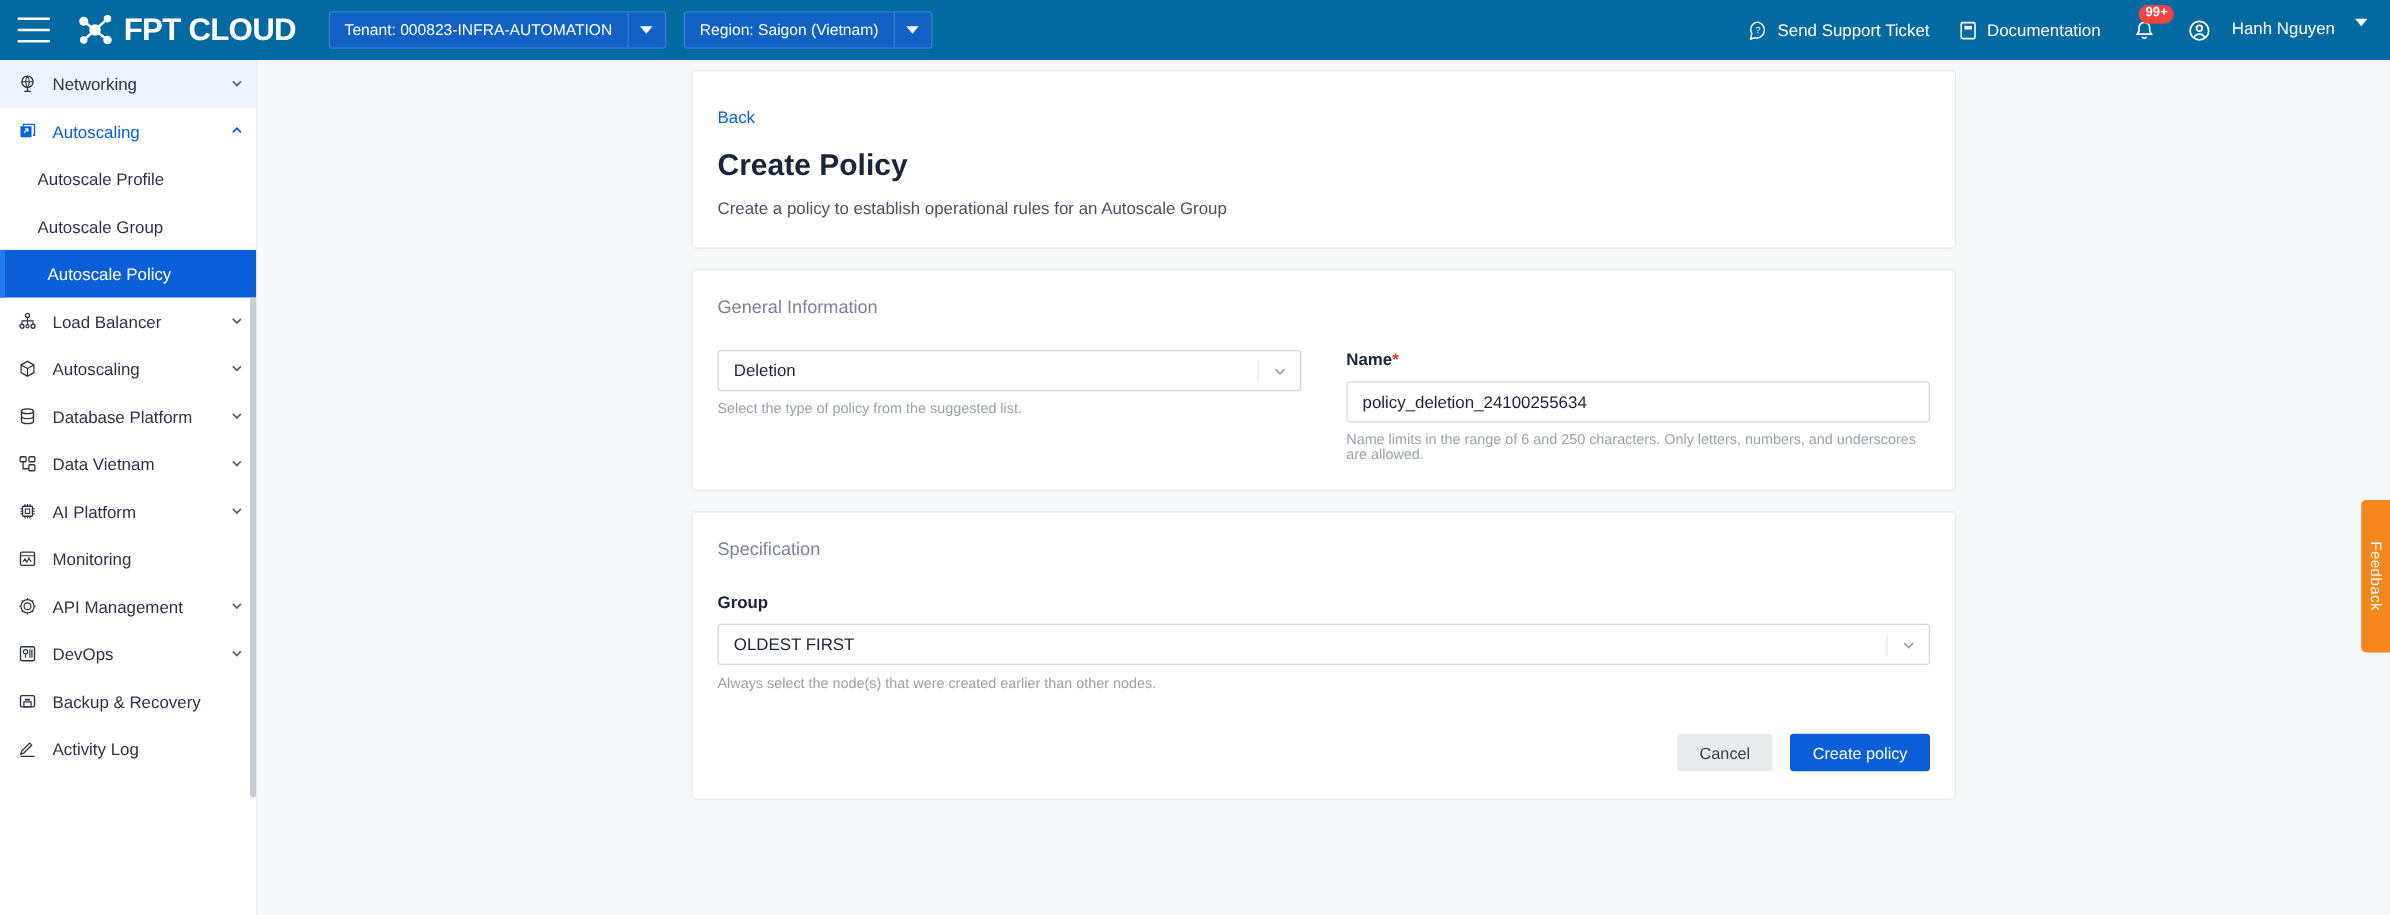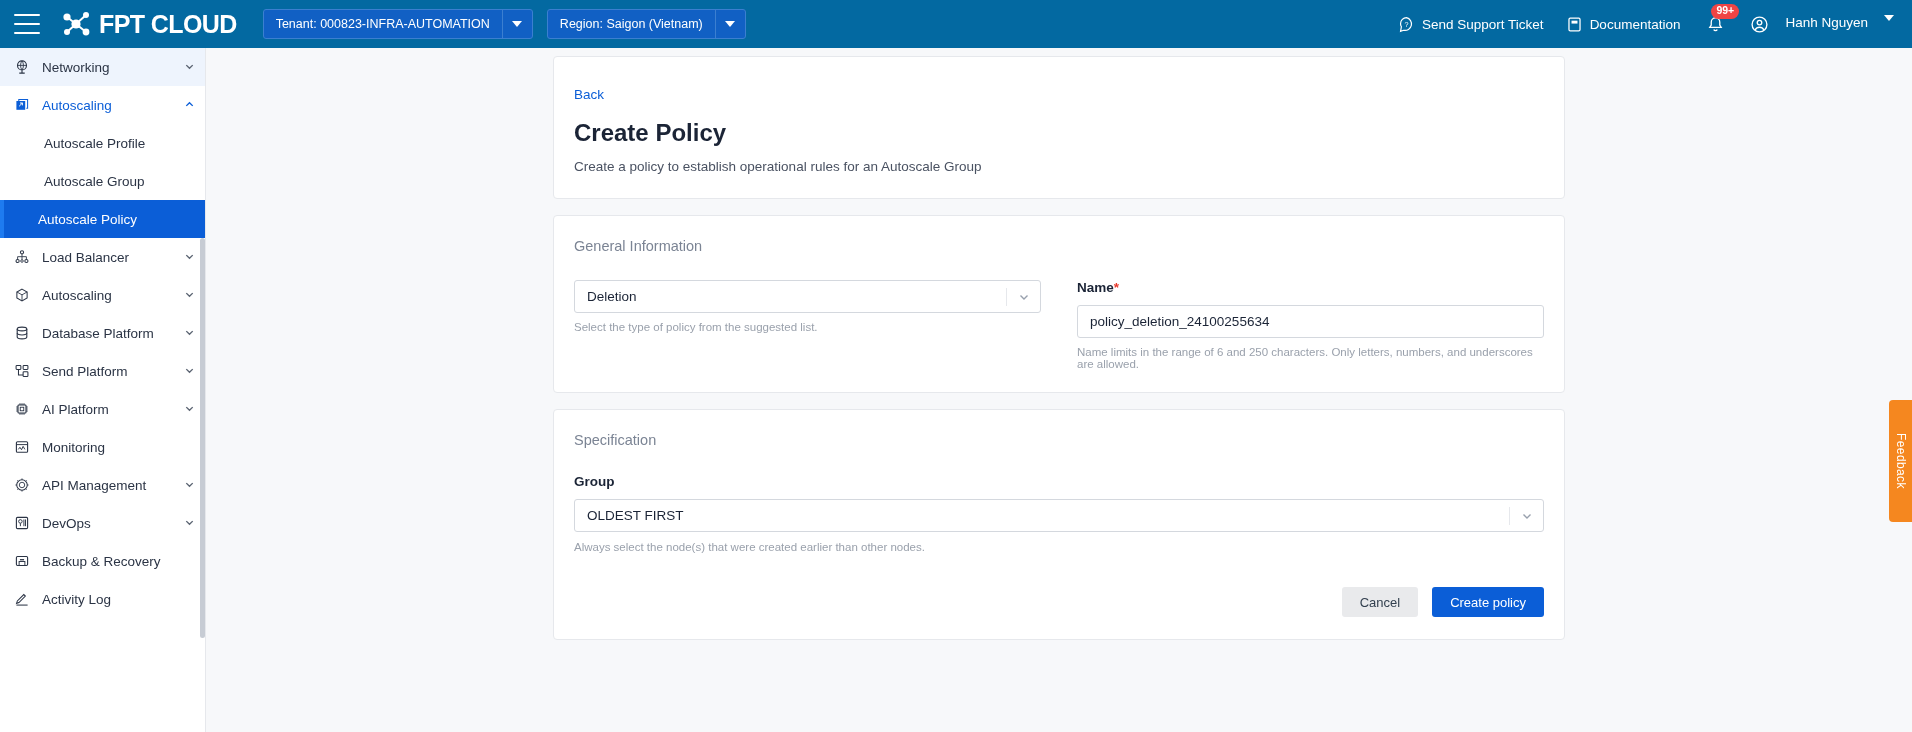--- a/index.html
+++ b/index.html
@@ -79,21 +79,21 @@
     cursor: pointer; position: relative;
   }
   .nav-item .ico { width: 22px; display:flex; align-items:center; justify-content:flex-start; flex: 0 0 22px; }
   .nav-item .nav-label { margin-left: 6px; white-space: nowrap; }
   .nav-item .chev { margin-left: auto; }
   .chev-ico { width: 11px; height: 11px; }
   .nav-item.active-group { background: #eef4fd; }
   .nav-item.expanded .nav-label { color: #0b5ed7; }
   .nav-sub {
     display: flex; align-items: center;
-    height: 38px; padding-left: 44px;
+    height: 38px; padding-left: 30px;
     font-size: 13.5px; color: #2b3445; cursor: pointer;
   }
   .nav-sub.selected {
     background: #0b5ed7; color: #fff;
     border-left: 4px solid #1e7bf0;
     padding-left: 34px;
   }
   .scroll-track {
     position: absolute; right: 0px; top: 190px;
     width: 5px; height: 400px; background: #c7ccd4; border-radius: 3px;
@@ -332,21 +332,21 @@
 
     <div class="nav-item">
       <span class="ico">
         <svg width="16" height="16" viewBox="0 0 20 20">
           <rect x="2.6" y="3" width="6" height="5" rx="1" fill="none" stroke="#2b3445" stroke-width="1.3"></rect>
           <rect x="11.4" y="3" width="6" height="5" rx="1" fill="none" stroke="#2b3445" stroke-width="1.3"></rect>
           <rect x="11.4" y="11" width="6" height="6" rx="1" fill="none" stroke="#2b3445" stroke-width="1.3"></rect>
           <path d="M5.6 8v7h5.8" fill="none" stroke="#2b3445" stroke-width="1.3"></path>
         </svg>
       </span>
-      <span class="nav-label">Send Platform</span>
+      <span class="nav-label">Data Vietnam</span>
       <span class="chev">
         <svg class="chev-ico" viewBox="0 0 12 12">
             <path d="M2.5 4.5L6 8l3.5-3.5" fill="none" stroke="#5b6472" stroke-width="1.5"></path>
           </svg>
       </span>
     </div>
 
     <div class="nav-item">
       <span class="ico">
         <svg width="16" height="16" viewBox="0 0 20 20">

